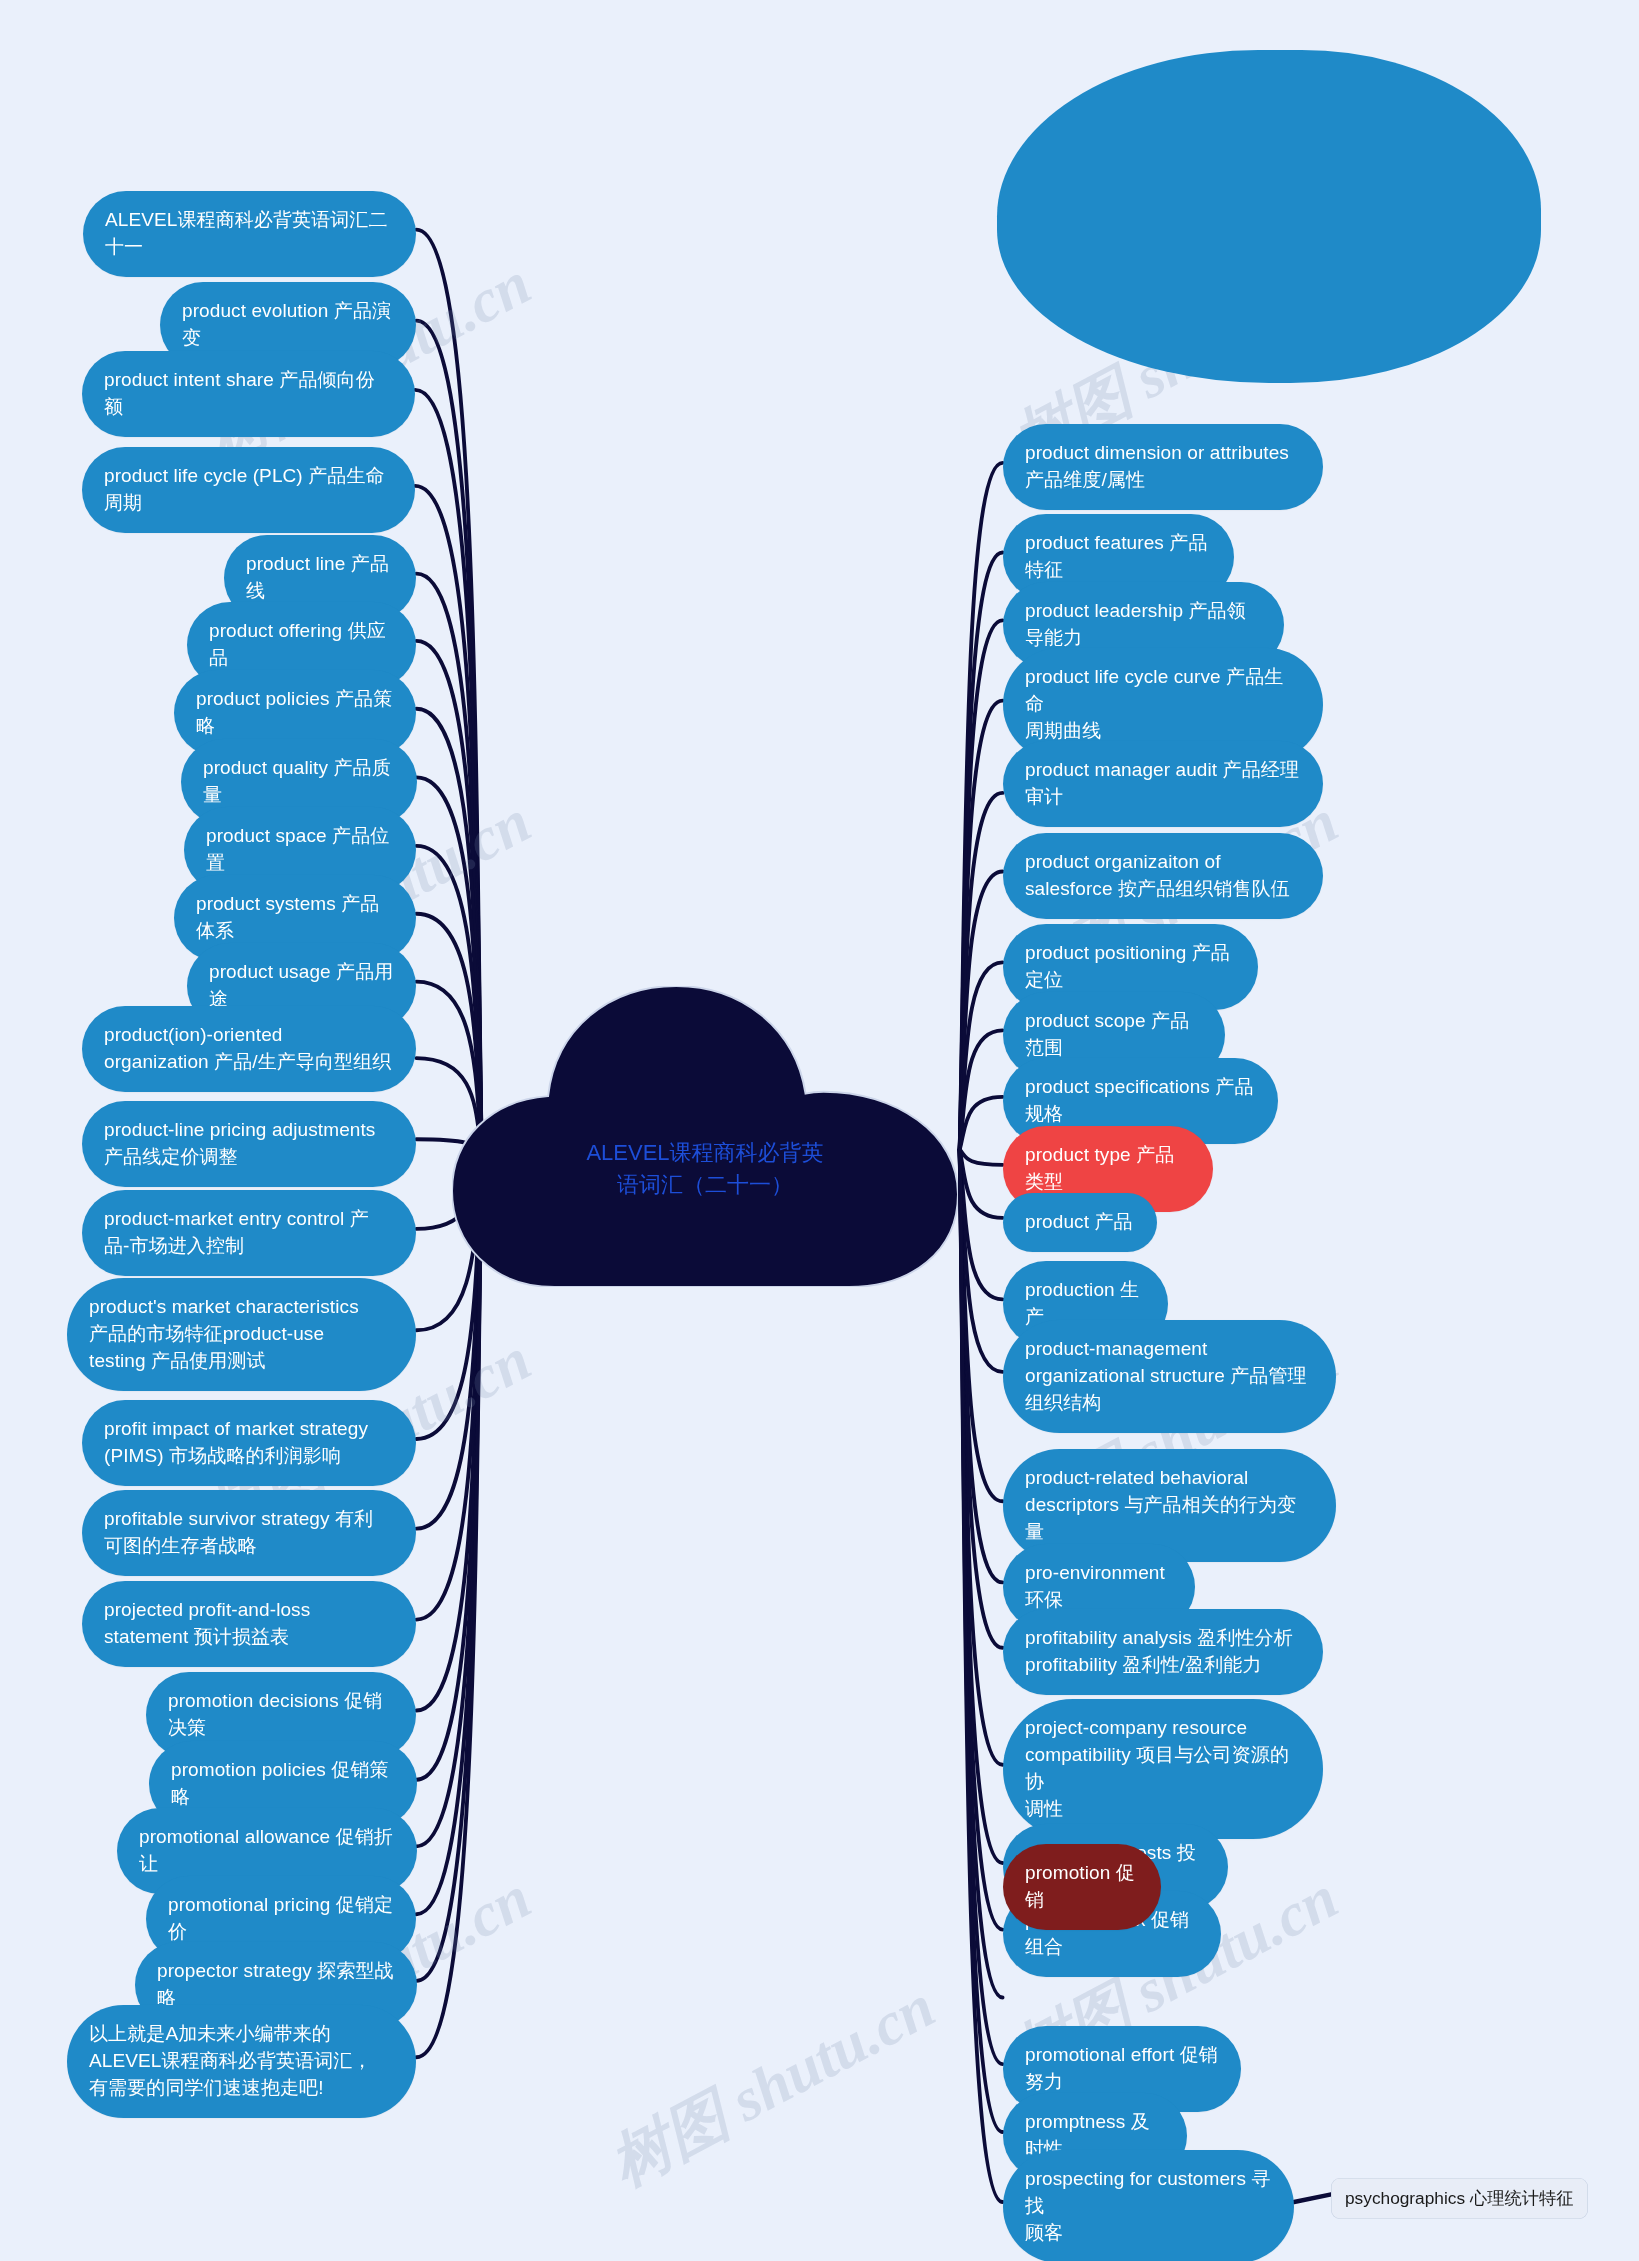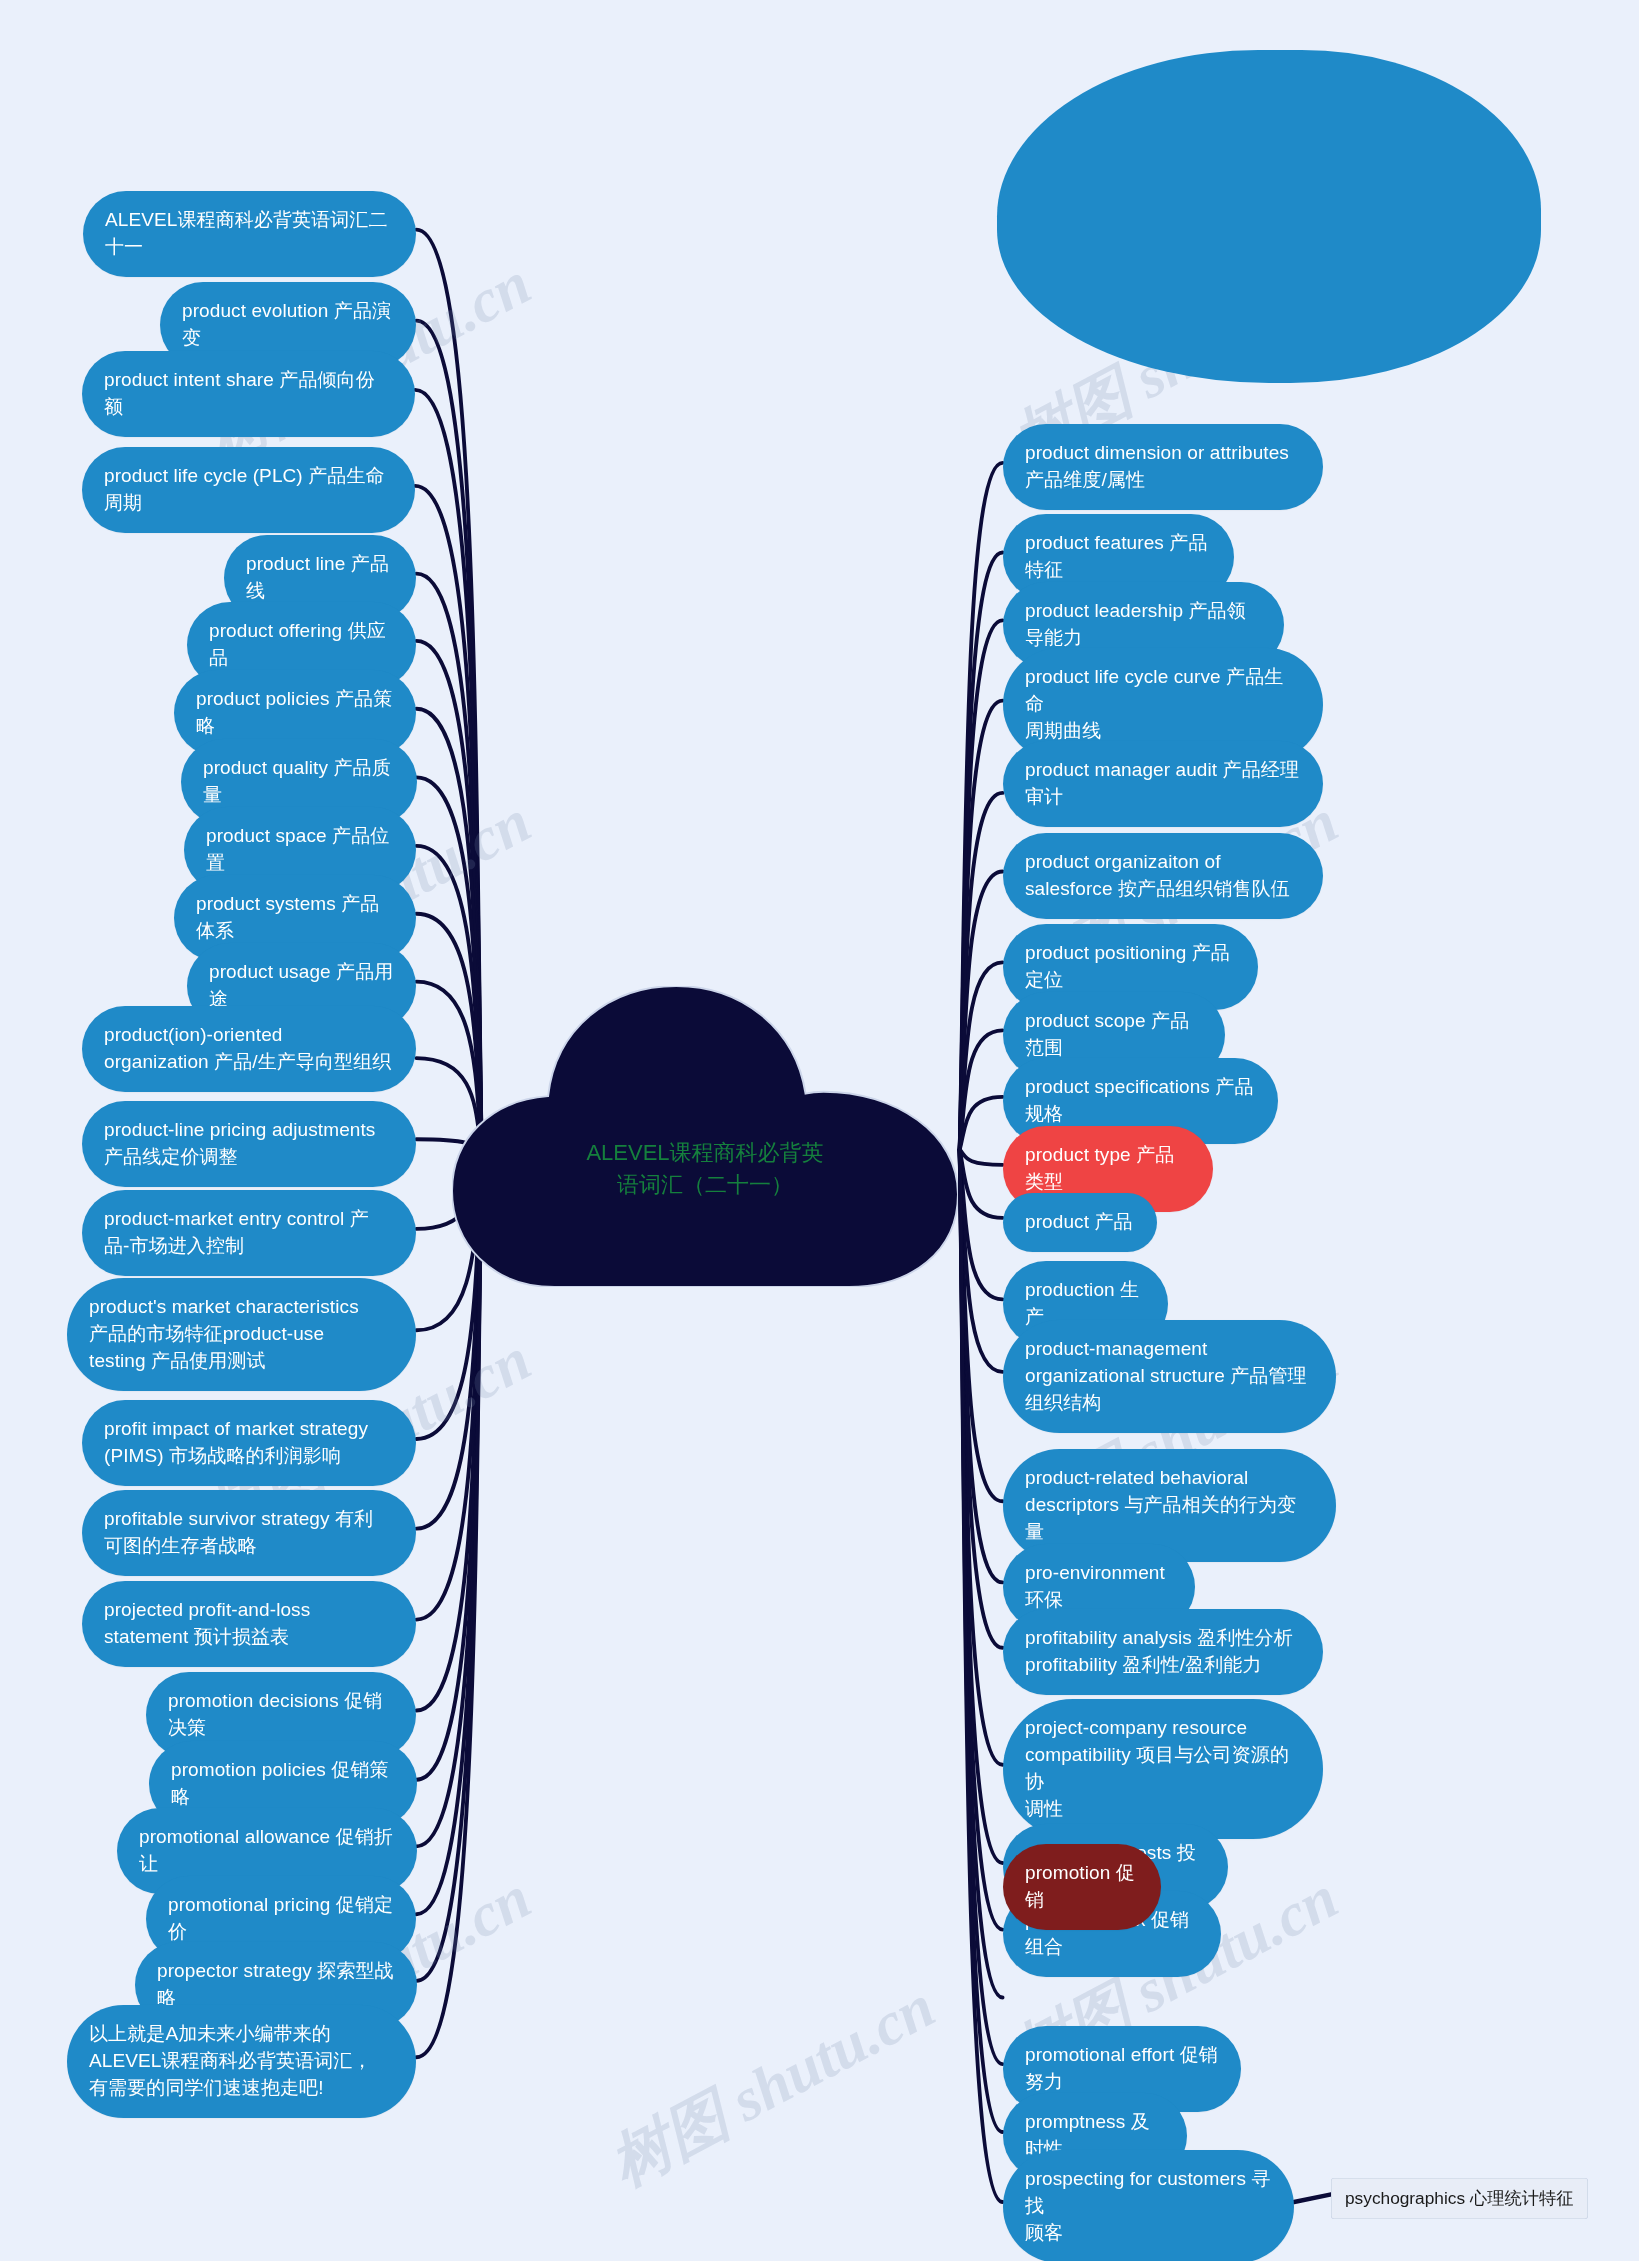--- a/index.html
+++ b/index.html
@@ -55,21 +55,21 @@
     top: 986px;
   }
   #center-cloud svg { display: block; width: 100%; height: 100%; }
   #center-title {
     position: absolute;
     z-index: 5;
     left: 452px;
     top: 1137px;
     width: 506px;
     text-align: center;
-    color: #15803d;
+    color: #1d4ed8;
     font-size: 22px;
     line-height: 1.45;
     white-space: pre-line;
   }
 
   
   #intro-blob {
     position: absolute;
     z-index: 3;
     left: 997px;
@@ -91,21 +91,21 @@
     text-align: justify;
     text-align-last: left;
   }
 
   
   .leaf-node {
     position: absolute;
     z-index: 3;
     background: #e8edf7;
     color: #1a1a1a;
-    border-radius: 3px;
+    border-radius: 9px;
     padding: 9px 14px;
     font-size: 17.3px;
     line-height: 1.35;
     box-shadow: 0 0 0 0.6px rgba(170,185,210,0.55) inset;
   }
 
   
   .wm {
     position: absolute;
     color: rgba(120,140,175,0.20);

